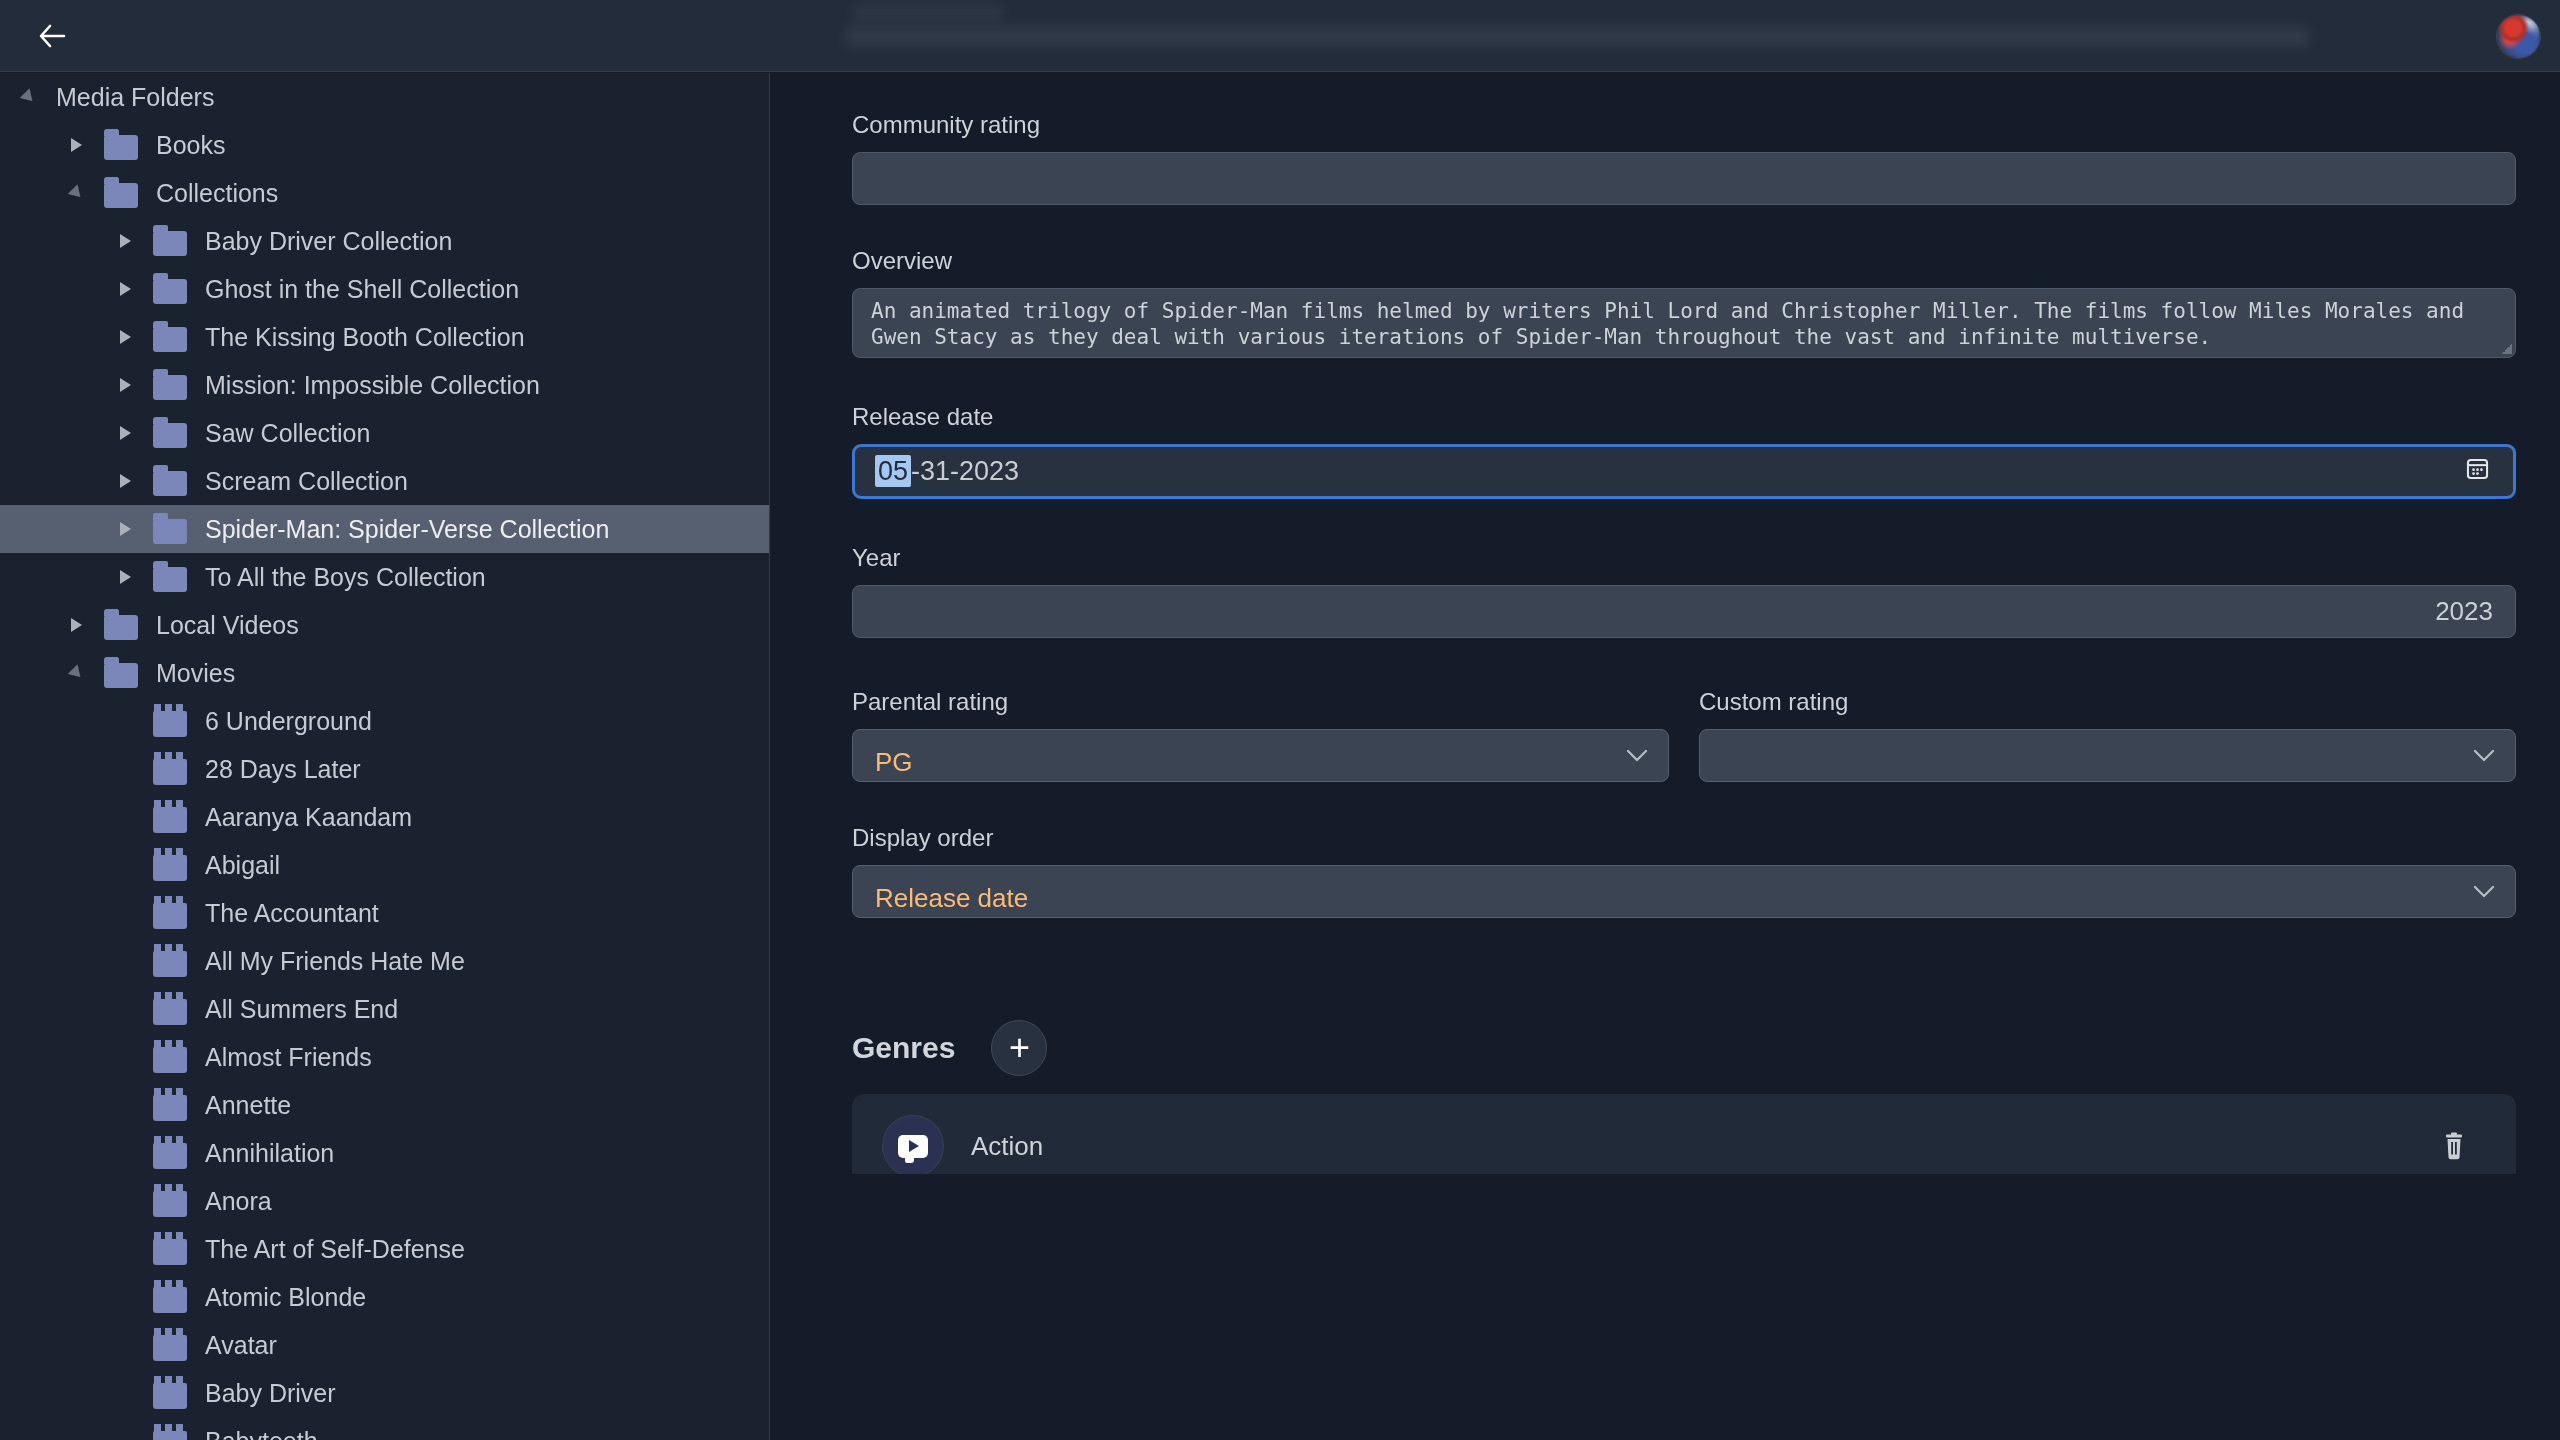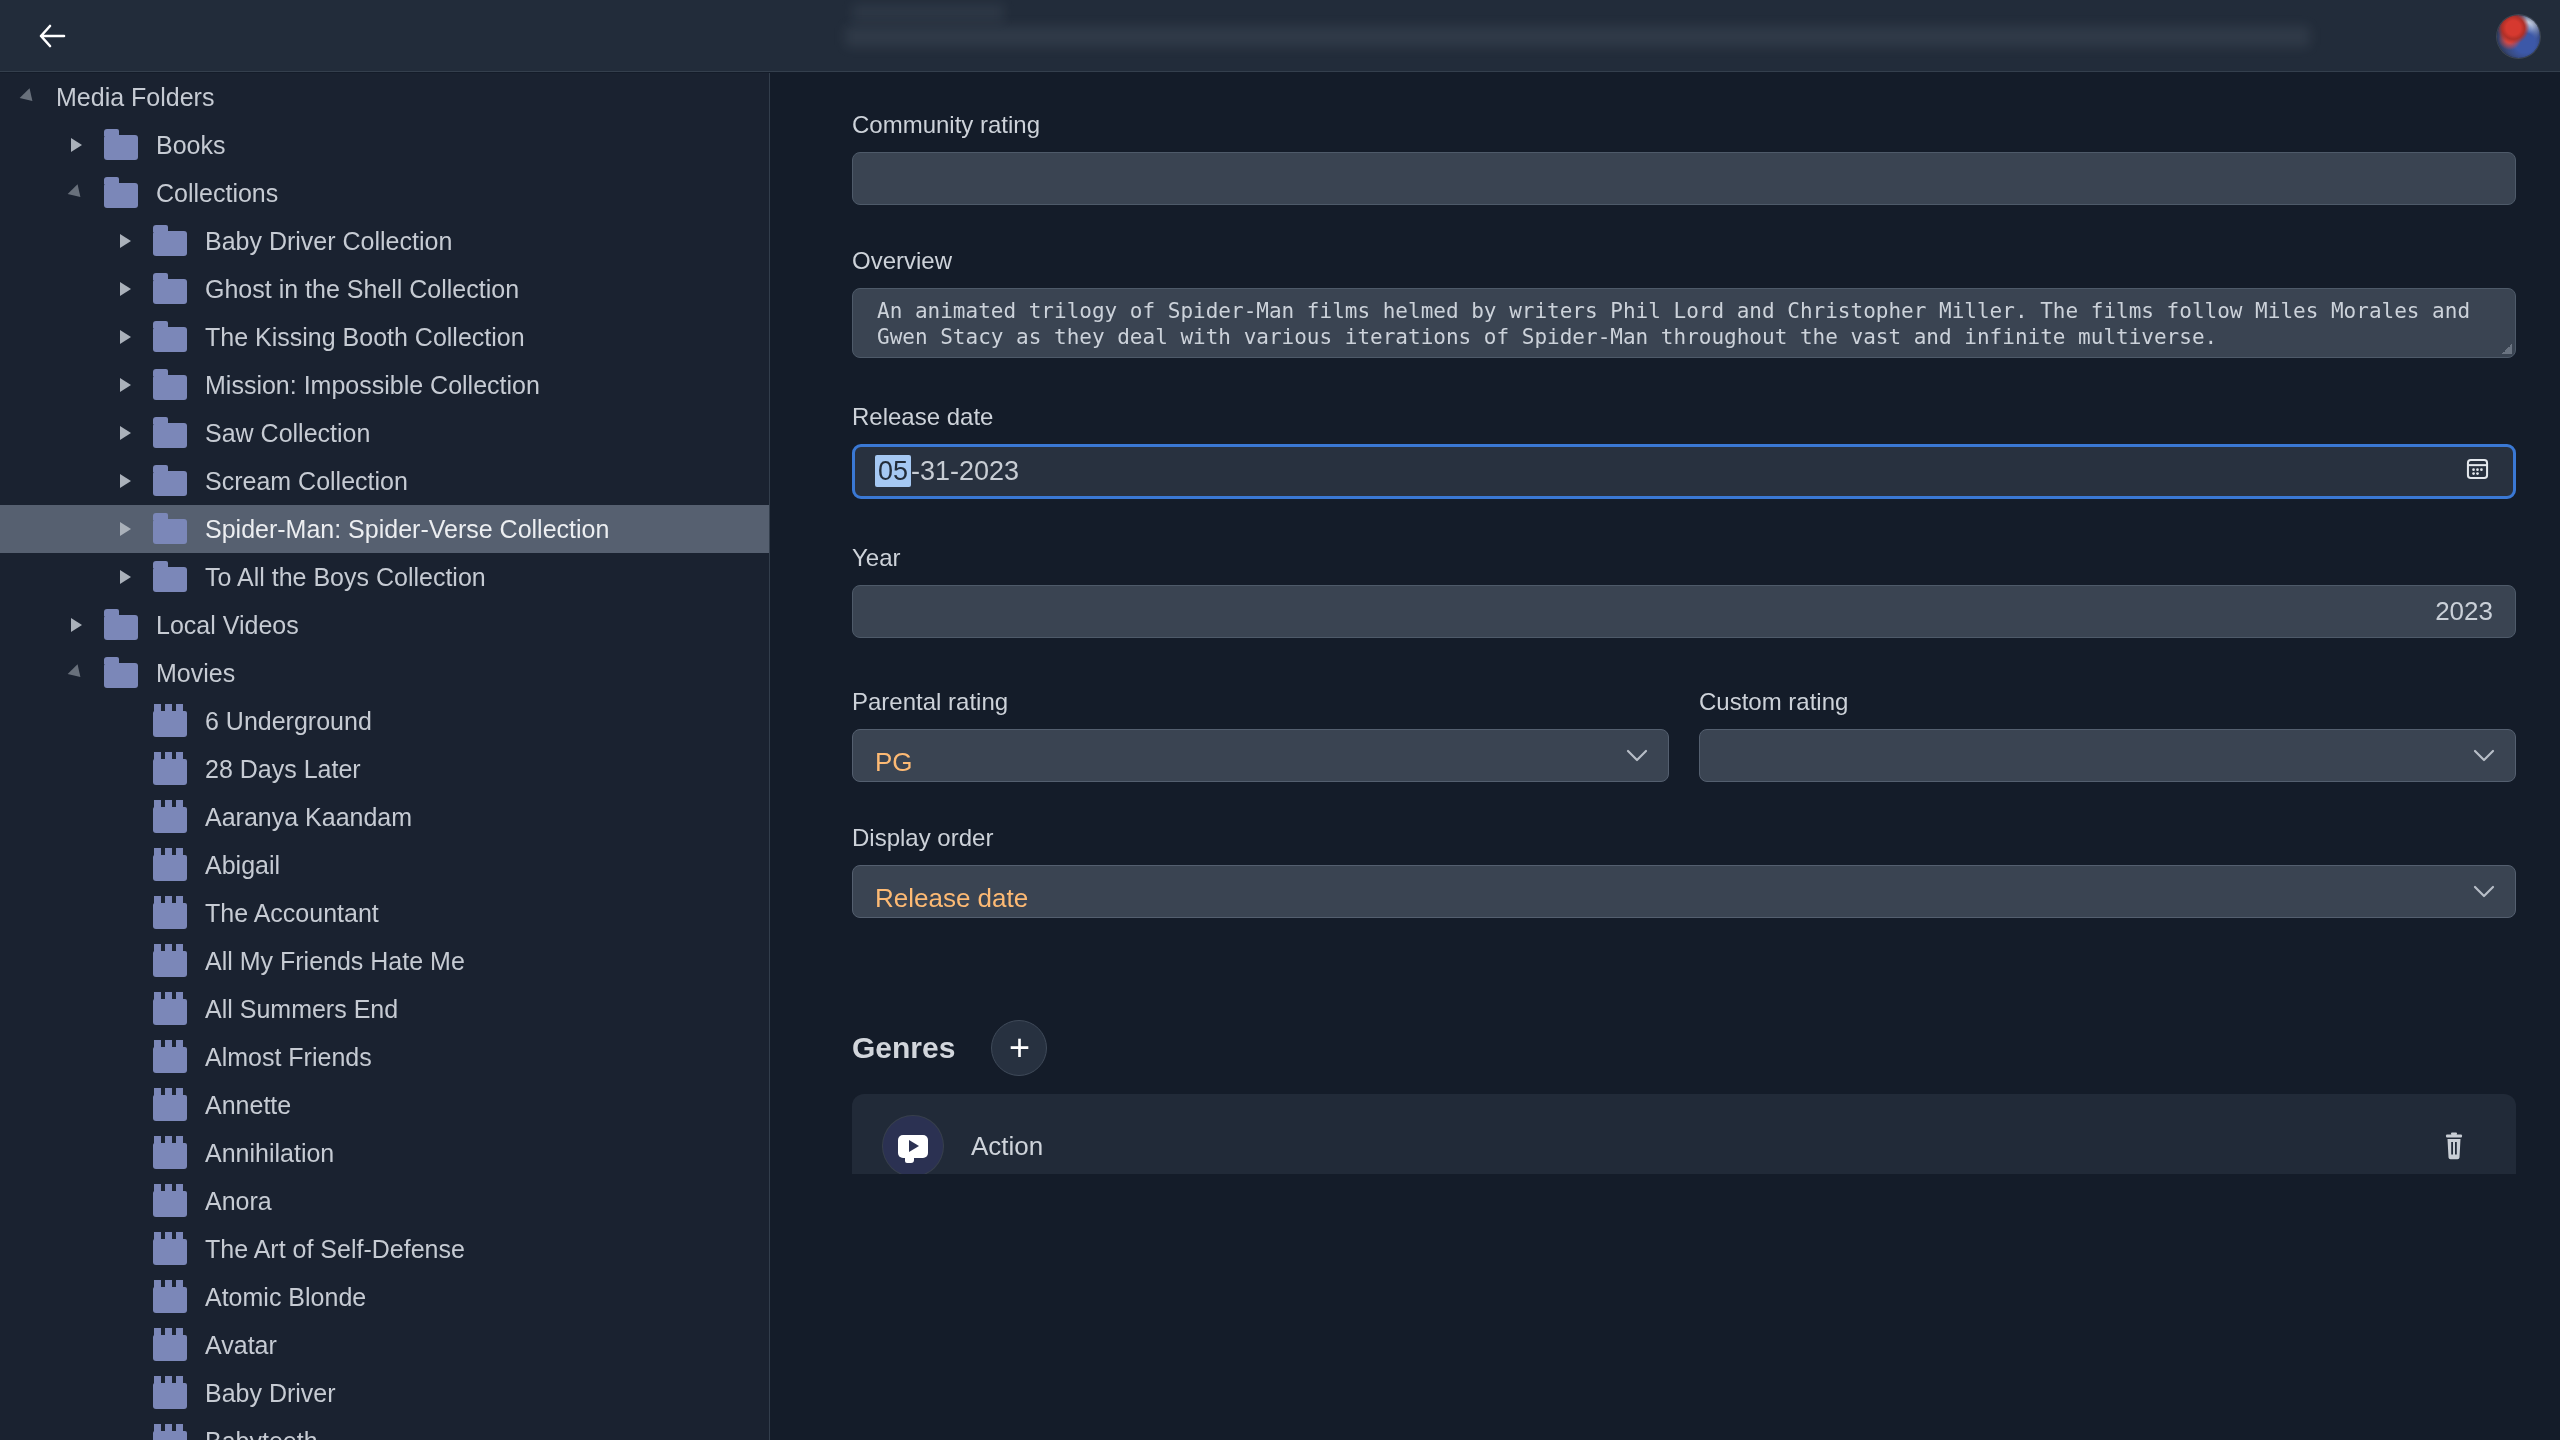--- a/index.html
+++ b/index.html
@@ -76,21 +76,21 @@
     padding:0 44px 0 81px; overflow:hidden; background:#141c29; z-index:5;
   }
   .field-label { font-size:24px; color:#cdd2d9; margin-bottom:13px; }
   .input {
     width:100%; height:53px; background:#3a4452; border:1px solid #4e5a69;
     border-radius:8px; display:flex; align-items:center; padding:0 22px;
     font-size:26px; color:#cad0d8; cursor:text;justify-content:flex-end;
   }
   .textarea {
     width:100%; height:70px; background:#3a4452; border:1px solid #4e5a69;
-    border-radius:8px; padding:9px 24px;
+    border-radius:8px; padding:9px 18px;
     font-family:"DejaVu Sans Mono", monospace; font-size:21px; line-height:26px;
     color:#ccd2da; position:relative; cursor:text; overflow:hidden;
   }
   .textarea::after {
     content:""; position:absolute; right:3px; bottom:3px; width:10px; height:10px;
     background:linear-gradient(135deg, transparent 50%, #8a93a0 50%);
     opacity:.6;
   }
   .date-input {
     width:100%; height:55px; background:#28313f; border:3px solid #3a78d4;

